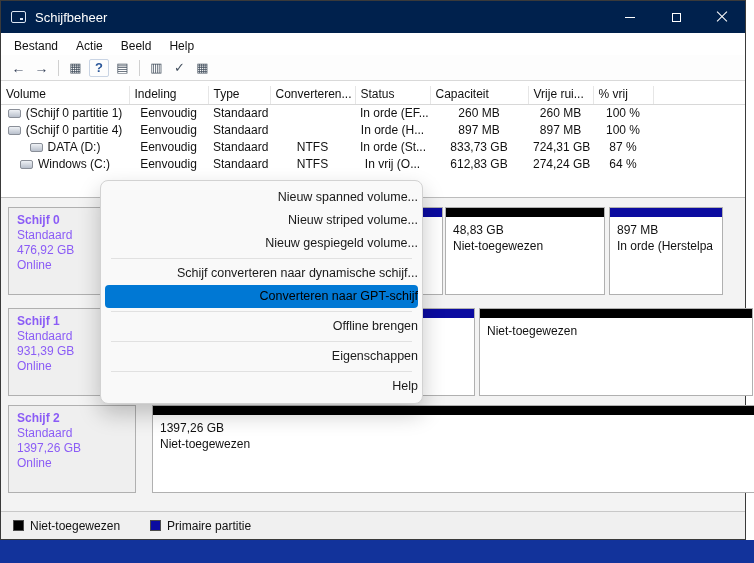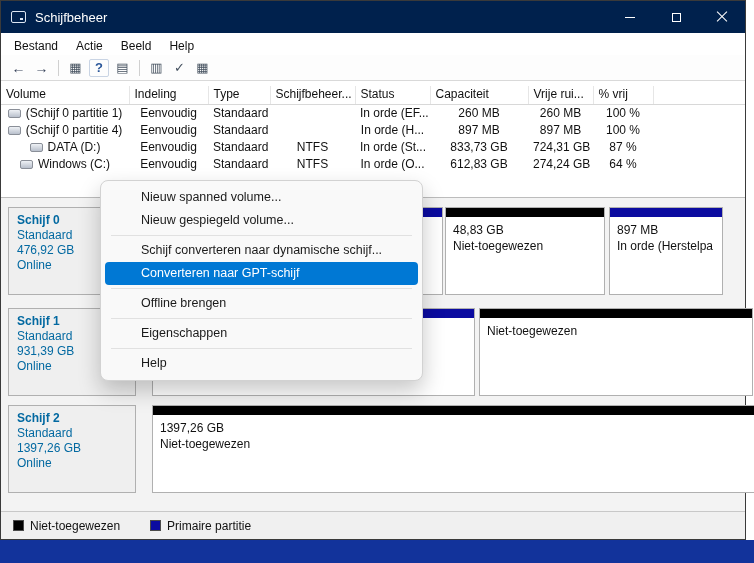--- a/index.html
+++ b/index.html
@@ -51,21 +51,21 @@
   .vol-table th.filler{ border-right:none; }
   .vol-table td{ padding:1px 5px; height:17px; white-space:nowrap; overflow:hidden; color:#111;text-align:center; }
   .drive-icon{ display:inline-block; width:13px; height:9px; margin-right:5px; vertical-align:-1px;
                border:1px solid #8a8f98; border-radius:2px;
                background:linear-gradient(#eef1f5,#b9c0cc); }
 
   
   .graph-pane{ flex:1 1 auto; position:relative; background:#f3f3f3; border-top:1px solid #bcbcbc; }
   .disk-strip{ position:absolute; left:7px; height:88px; display:flex; }
   .disk-head{ width:128px; flex:0 0 128px; background:#efefef; border:1px solid var(--c-border);
-              padding:5px 8px; font-size:12px; line-height:15px; color:#0369a1; }
+              padding:5px 8px; font-size:12px; line-height:15px; color:#8b5cf6; }
   .disk-name{ font-weight:bold; }
   .disk-parts{ position:relative; margin-left:16px; width:606px; height:88px; }
   .part{ position:absolute; top:0; height:88px; border:1px solid var(--c-border); background:#fff; overflow:hidden; }
   .part-bar{ height:9px; width:100%; }
   .bar-unalloc{ background:var(--c-unalloc); }
   .bar-primary{ background:var(--c-primary); }
   .part-body{ padding:5px 7px; font-size:12px; line-height:16px; white-space:nowrap; color:#111; }
 
   
   .legend{ flex:0 0 28px; background:#f0f0f0; border-top:1px solid #c8c8c8;
@@ -74,25 +74,25 @@
   .swatch{ width:11px; height:11px; border:1px solid #4a4a4a; margin-right:6px; display:inline-block; }
   .swatch.unalloc{ background:var(--c-unalloc); }
   .swatch.primary{ background:var(--c-primary); }
 
   
   .taskbar{ position:absolute; left:0; top:540px; width:754px; height:23px; background:var(--c-taskbar); }
 
   
   .context-menu{ position:absolute; left:100px; top:180px; width:323px; background:#f9f9f9;
                  border:1px solid #d2d2d2; border-radius:8px; padding:5px 0;
-                 box-shadow:0 10px 22px rgba(0,0,0,0.22); z-index:50; font-size:12.5px; color:#1a1a1a; }
+                 box-shadow:0 10px 22px rgba(0,0,0,0.22); z-index:50; font-size:12.5px; color:#1a1a1a;text-align:right; }
   .menu-item{ height:23px; line-height:23px; padding-left:36px; margin:0 4px; border-radius:4px;
               white-space:nowrap; overflow:hidden; }
   .menu-item.disabled{ color:#9d9d9d; }
-  .menu-item.highlighted{ background:var(--c-highlight); color:#ffffff; }
+  .menu-item.highlighted{ background:var(--c-highlight); color:#000000; }
   .menu-sep{ height:1px; background:#e1e1e1; margin:3px 10px; }
 </style>
 </head>
 <body>
 
 <div class="screen">
 
   <div class="window">
 
     <div class="titlebar">
@@ -142,21 +142,21 @@
             <col style="width:98px">
             <col style="width:65px">
             <col style="width:60px">
             <col>
         </colgroup>
         <thead>
           <tr>
             <th>Volume</th>
             <th>Indeling</th>
             <th>Type</th>
-            <th>Schijfbeheer...</th>
+            <th>Converteren...</th>
             <th>Status</th>
             <th>Capaciteit</th>
             <th>Vrije rui...</th>
             <th>% vrij</th>
             <th class="filler"></th>
           </tr>
         </thead>
         <tbody>
           <tr>
             <td><span class="drive-icon"></span><span>(Schijf 0 partitie 1)</span></td>
@@ -189,21 +189,21 @@
             <td>833,73 GB</td>
             <td>724,31 GB</td>
             <td>87 %</td>
             <td></td>
           </tr>
           <tr>
             <td><span class="drive-icon"></span><span>Windows (C:)</span></td>
             <td>Eenvoudig</td>
             <td>Standaard</td>
             <td>NTFS</td>
-            <td>In orde (O...</td>
+            <td>In vrij (O...</td>
             <td>612,83 GB</td>
             <td>274,24 GB</td>
             <td>64 %</td>
             <td></td>
           </tr>
         </tbody>
       </table>
     </div>
 
     <div class="graph-pane">
@@ -294,20 +294,21 @@
         <span>Primaire partitie</span>
       </span>
     </div>
 
   </div>
 
   <div class="taskbar"></div>
 
   <div class="context-menu">
     <div class="menu-item">Nieuw spanned volume...</div>
+    <div class="menu-item">Nieuw striped volume...</div>
     <div class="menu-item">Nieuw gespiegeld volume...</div>
     <div class="menu-sep"></div>
     <div class="menu-item">Schijf converteren naar dynamische schijf...</div>
     <div class="menu-item highlighted">Converteren naar GPT-schijf</div>
     <div class="menu-sep"></div>
     <div class="menu-item">Offline brengen</div>
     <div class="menu-sep"></div>
     <div class="menu-item">Eigenschappen</div>
     <div class="menu-sep"></div>
     <div class="menu-item">Help</div>

